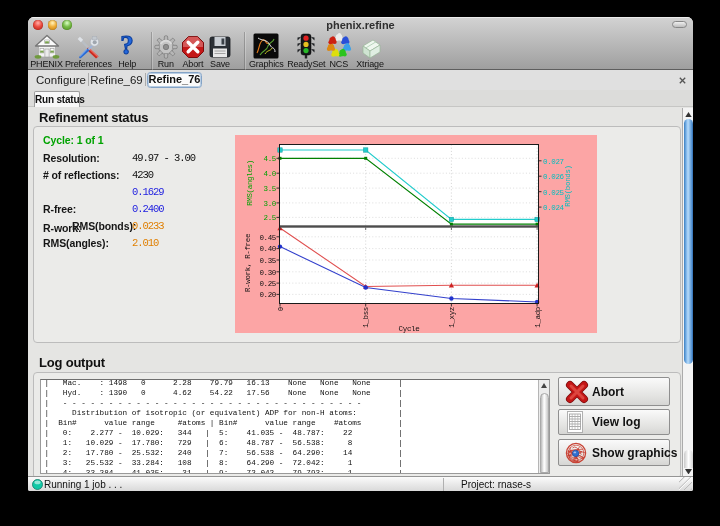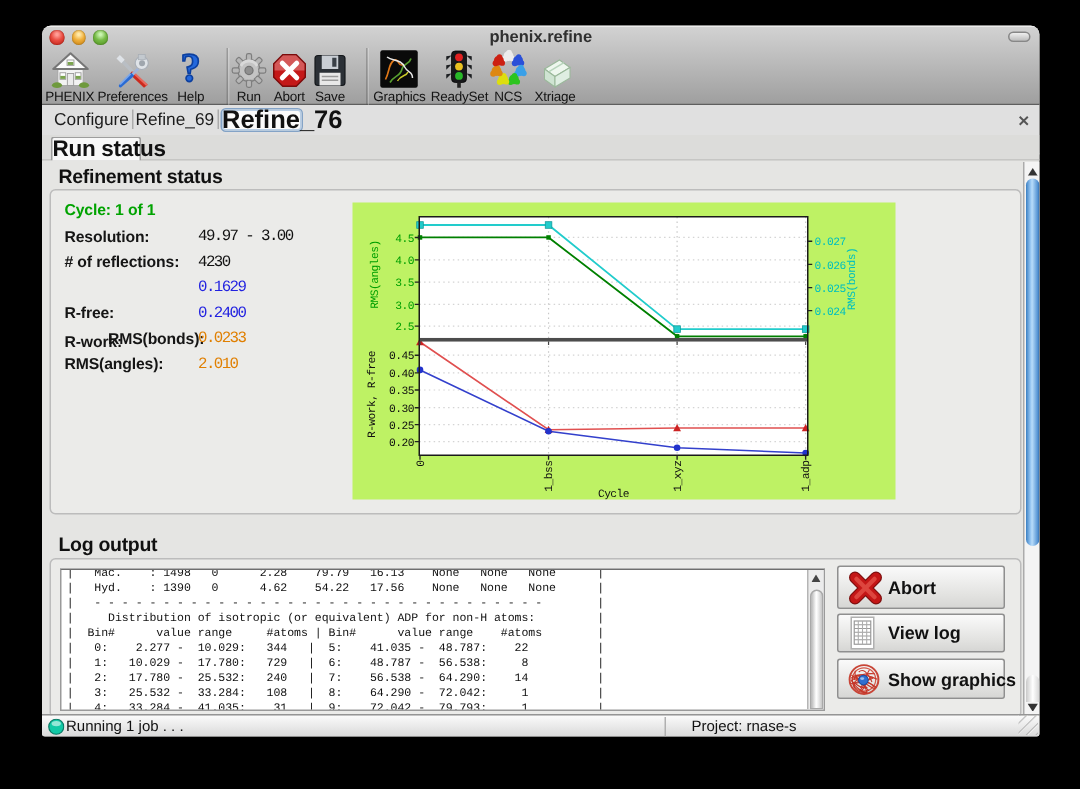--- a/index.html
+++ b/index.html
@@ -18,29 +18,29 @@
 .title { position:absolute; top:2px; left:0; width:665px; text-align:center;
   font-size:11px; font-weight:bold; color:#2f2f2f; }
 .lozenge { position:absolute; right:6px; top:3.5px; width:15px; height:7.5px; border-radius:4px;
   background:linear-gradient(#efefef,#bdbdbd); border:1px solid #878787; }
 .tbsep { position:absolute; top:15px; height:38px; width:1px; background:rgba(80,80,80,0.35); box-shadow:1px 0 0 rgba(255,255,255,0.25); }
 .tbitem { position:absolute; top:16px; text-align:center; color:#141414; font-size:9px; letter-spacing:-0.15px; white-space:nowrap; }
 .tbitem .ic { display:block; margin:0 auto 0 auto; }
 .tabrow { position:absolute; left:0; top:53px; width:665px; height:33px; background:#e0e0e0; border-bottom:1px solid #c2c2c2; }
 .tab { position:absolute; top:2px; height:16px; font-size:11.5px; color:#1b1b1b; text-align:center; line-height:16px; white-space:nowrap; }
 .tabsep { position:absolute; top:3px; height:13px; width:1px; background:#ababab; }
-.tabsel { position:absolute; top:1.5px; height:16px; background:#fbfbfb; border:1px solid #84a3c6; box-shadow:0 0 0 1px #b9cee4 inset; border-radius:3.5px; font-weight:bold; font-size:17px; color:#111; text-align:center; line-height:13px; white-space:nowrap; }
+.tabsel { position:absolute; top:1.5px; height:16px; background:#fbfbfb; border:1px solid #84a3c6; box-shadow:0 0 0 1px #b9cee4 inset; border-radius:3.5px; font-weight:bold; font-size:11px; color:#111; text-align:center; line-height:13px; white-space:nowrap; }
 .closex { position:absolute; top:7px; left:651px; line-height:0; }
 .subtabrow { position:absolute; left:0; top:72.5px; width:665px; height:17.5px; background:#dcdcda; border-bottom:1px solid #c6c6c4; }
-.subtab { position:absolute; left:6px; top:1px; width:60px; height:16.8px; background:#f8f8f8; border:1px solid #9d9d9d; border-bottom:none; border-radius:2px 2px 0 0; font-weight:bold; font-size:15px; letter-spacing:-0.2px; color:#111; text-align:center; line-height:16px; white-space:nowrap; }
+.subtab { position:absolute; left:6px; top:1px; width:46px; height:16.8px; background:#f8f8f8; border:1px solid #9d9d9d; border-bottom:none; border-radius:2px 2px 0 0; font-weight:bold; font-size:10px; letter-spacing:-0.2px; color:#111; text-align:center; line-height:16px; white-space:nowrap; }
 .hdr { position:absolute; font-weight:bold; font-size:13px; letter-spacing:-0.2px; color:#101010; white-space:nowrap; }
 .group { position:absolute; left:5px; width:648px; background:#ebebe9; border:1px solid #bcbcbc; border-radius:4px; }
 .lbl { position:absolute; font-weight:bold; font-size:10.5px; letter-spacing:-0.1px; color:#151515; white-space:nowrap; }
 .val { position:absolute; font-family:"Liberation Mono",monospace; font-size:10.5px; letter-spacing:-1.05px; color:#111; white-space:nowrap; }
-.chart { position:absolute; left:201px; top:8px; width:362px; height:198px; background:#bef264; }
+.chart { position:absolute; left:201px; top:8px; width:362px; height:198px; background:#fca5a5; }
 .logbox { position:absolute; left:6px; top:6px; width:510px; height:95px; background:#fff;
   border:1px solid #9a9a9a; border-top-color:#6e6e6e; overflow:hidden; }
 .logtxt { position:absolute; left:3.5px; top:-2.5px; font-family:"Liberation Mono",monospace;
   font-size:7.7px; line-height:10.1px; letter-spacing:-0.02px; white-space:pre; color:#111; }
 .logsb { position:absolute; left:496.5px; top:0px; width:12px; height:93px; background:#ececec; border-left:1px solid #b5b5b5; }
 .logthumb { position:absolute; left:1.5px; top:13px; width:9px; height:80px; border-radius:4.5px 4.5px 0 0; background:linear-gradient(90deg,#b9b9b9,#ffffff 45%,#f2f2f2 60%,#c6c6c6); border:0.5px solid #a9a9a9;}
 .sbarrow { position:absolute; line-height:0; }
 .btn { position:absolute; left:524px; width:112px; background:linear-gradient(#fafafa,#e2e2e0 70%,#d6d6d4); border:1px solid #8f8f8f; border-radius:2px; }
 .btn .blabel { position:absolute; left:33px; top:50%; transform:translateY(-50%); font-weight:bold; font-size:12px; color:#111; white-space:nowrap; }
 .btn .bicon { position:absolute; left:5px; top:50%; transform:translateY(-50%); }

